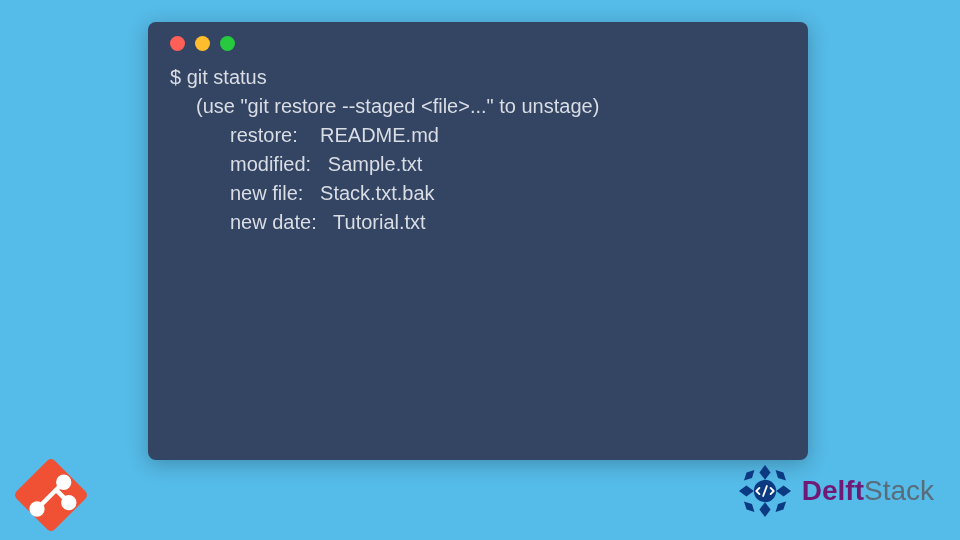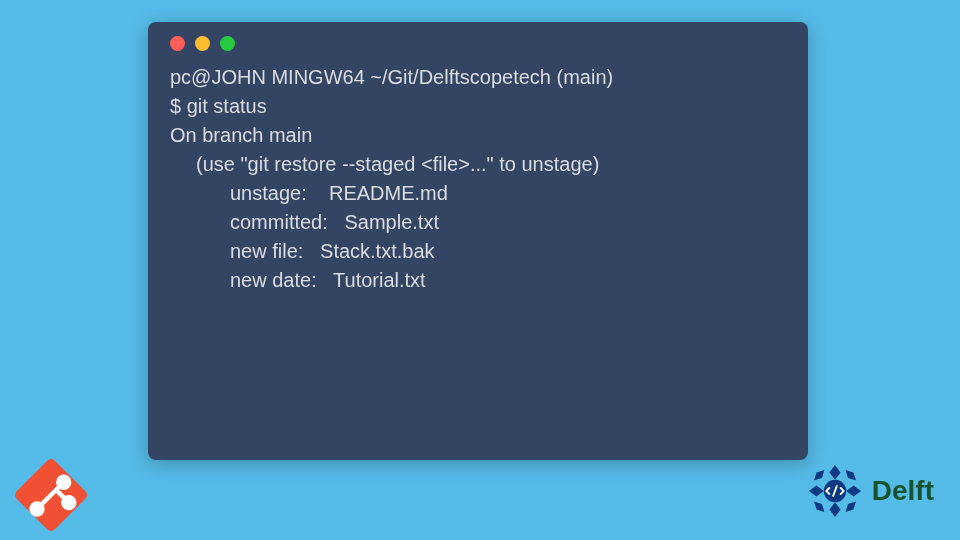--- a/index.html
+++ b/index.html
@@ -54,38 +54,36 @@
     bottom: 18px;
     display: flex;
     align-items: center;
     gap: 6px;
   }
   .delft-text {
     font-size: 28px;
     font-weight: 600;
     display: flex;
   }
-  .delft-blue { color: #14532d; }
+  .delft-blue { color: #701a75; }
   .delft-grey { color: #5a6b7a; font-weight: 500; }
 </style>
 </head>
 <body>
 
 <div class="terminal">
   <div class="titlebar">
     <div class="dot red"></div>
     <div class="dot yellow"></div>
     <div class="dot green"></div>
   </div>
-  <div class="term-line">pc@JOHN MINGW64 ~/Git/Delftscopetech (main)</div>
   <div class="term-line">$ git status</div>
-  <div class="term-line">On branch main</div>
   <div class="term-line indent1">(use "git restore --staged &lt;file&gt;..." to unstage)</div>
-  <div class="term-line indent2">unstage:    README.md</div>
-  <div class="term-line indent2">committed:   Sample.txt</div>
+  <div class="term-line indent2">restore:    README.md</div>
+  <div class="term-line indent2">modified:   Sample.txt</div>
   <div class="term-line indent2">new file:   Stack.txt.bak</div>
   <div class="term-line indent2">new date:   Tutorial.txt</div>
 </div>
 
 <svg class="git-icon" viewBox="0 0 100 100">
   <g transform="rotate(45 50 50)">
     <rect x="20" y="20" width="60" height="60" rx="6" fill="#f05033"></rect>
     <g stroke="#ffffff" stroke-width="5" fill="#ffffff">
       <line x1="50" y1="30" x2="50" y2="72"></line>
       <line x1="50" y1="42" x2="70" y2="42"></line>
@@ -112,14 +110,15 @@
       <circle r="18" fill="#0b3a83"></circle>
       <g stroke="#fff" stroke-width="3" fill="none" stroke-linecap="round" stroke-linejoin="round">
         <polyline points="-9,-5 -14,0 -9,5"></polyline>
         <polyline points="9,-5 14,0 9,5"></polyline>
         <line x1="3" y1="-8" x2="-3" y2="8"></line>
       </g>
     </g>
   </svg>
   <div class="delft-text">
     <span class="delft-blue">Delft</span>
+      <span class="delft-grey">Stack</span>
   </div>
 </div>
 
 </body></html>

